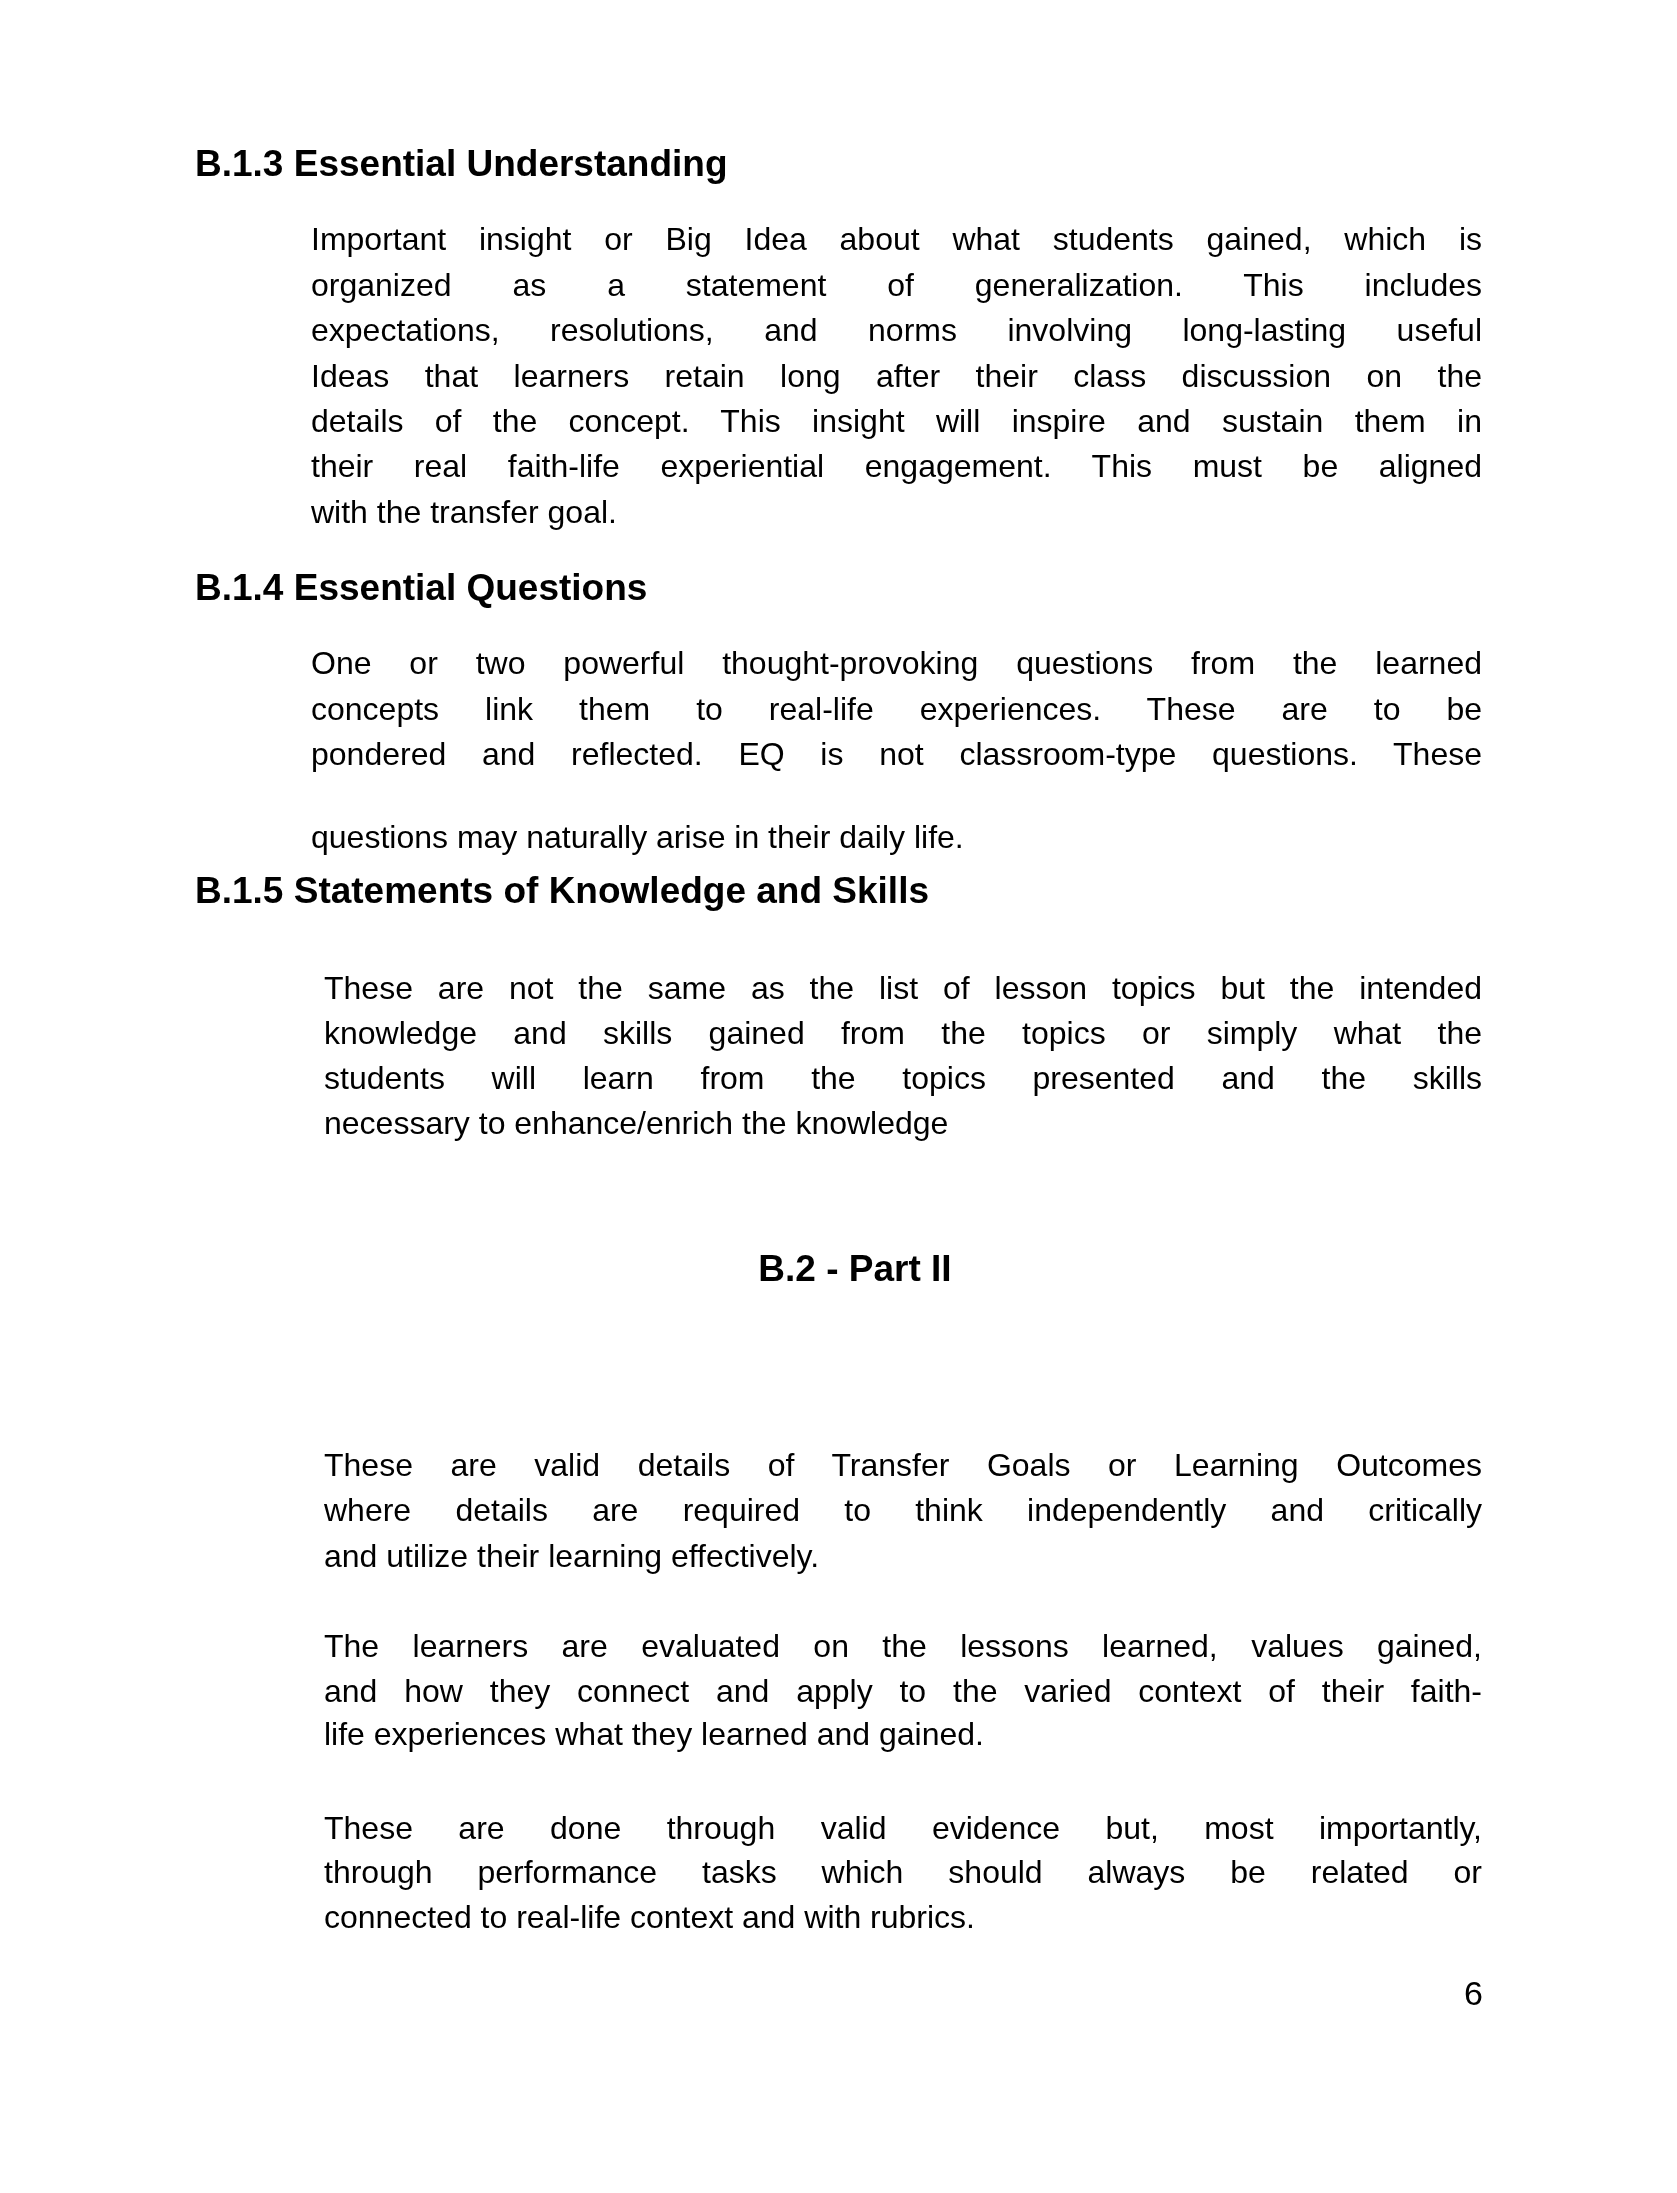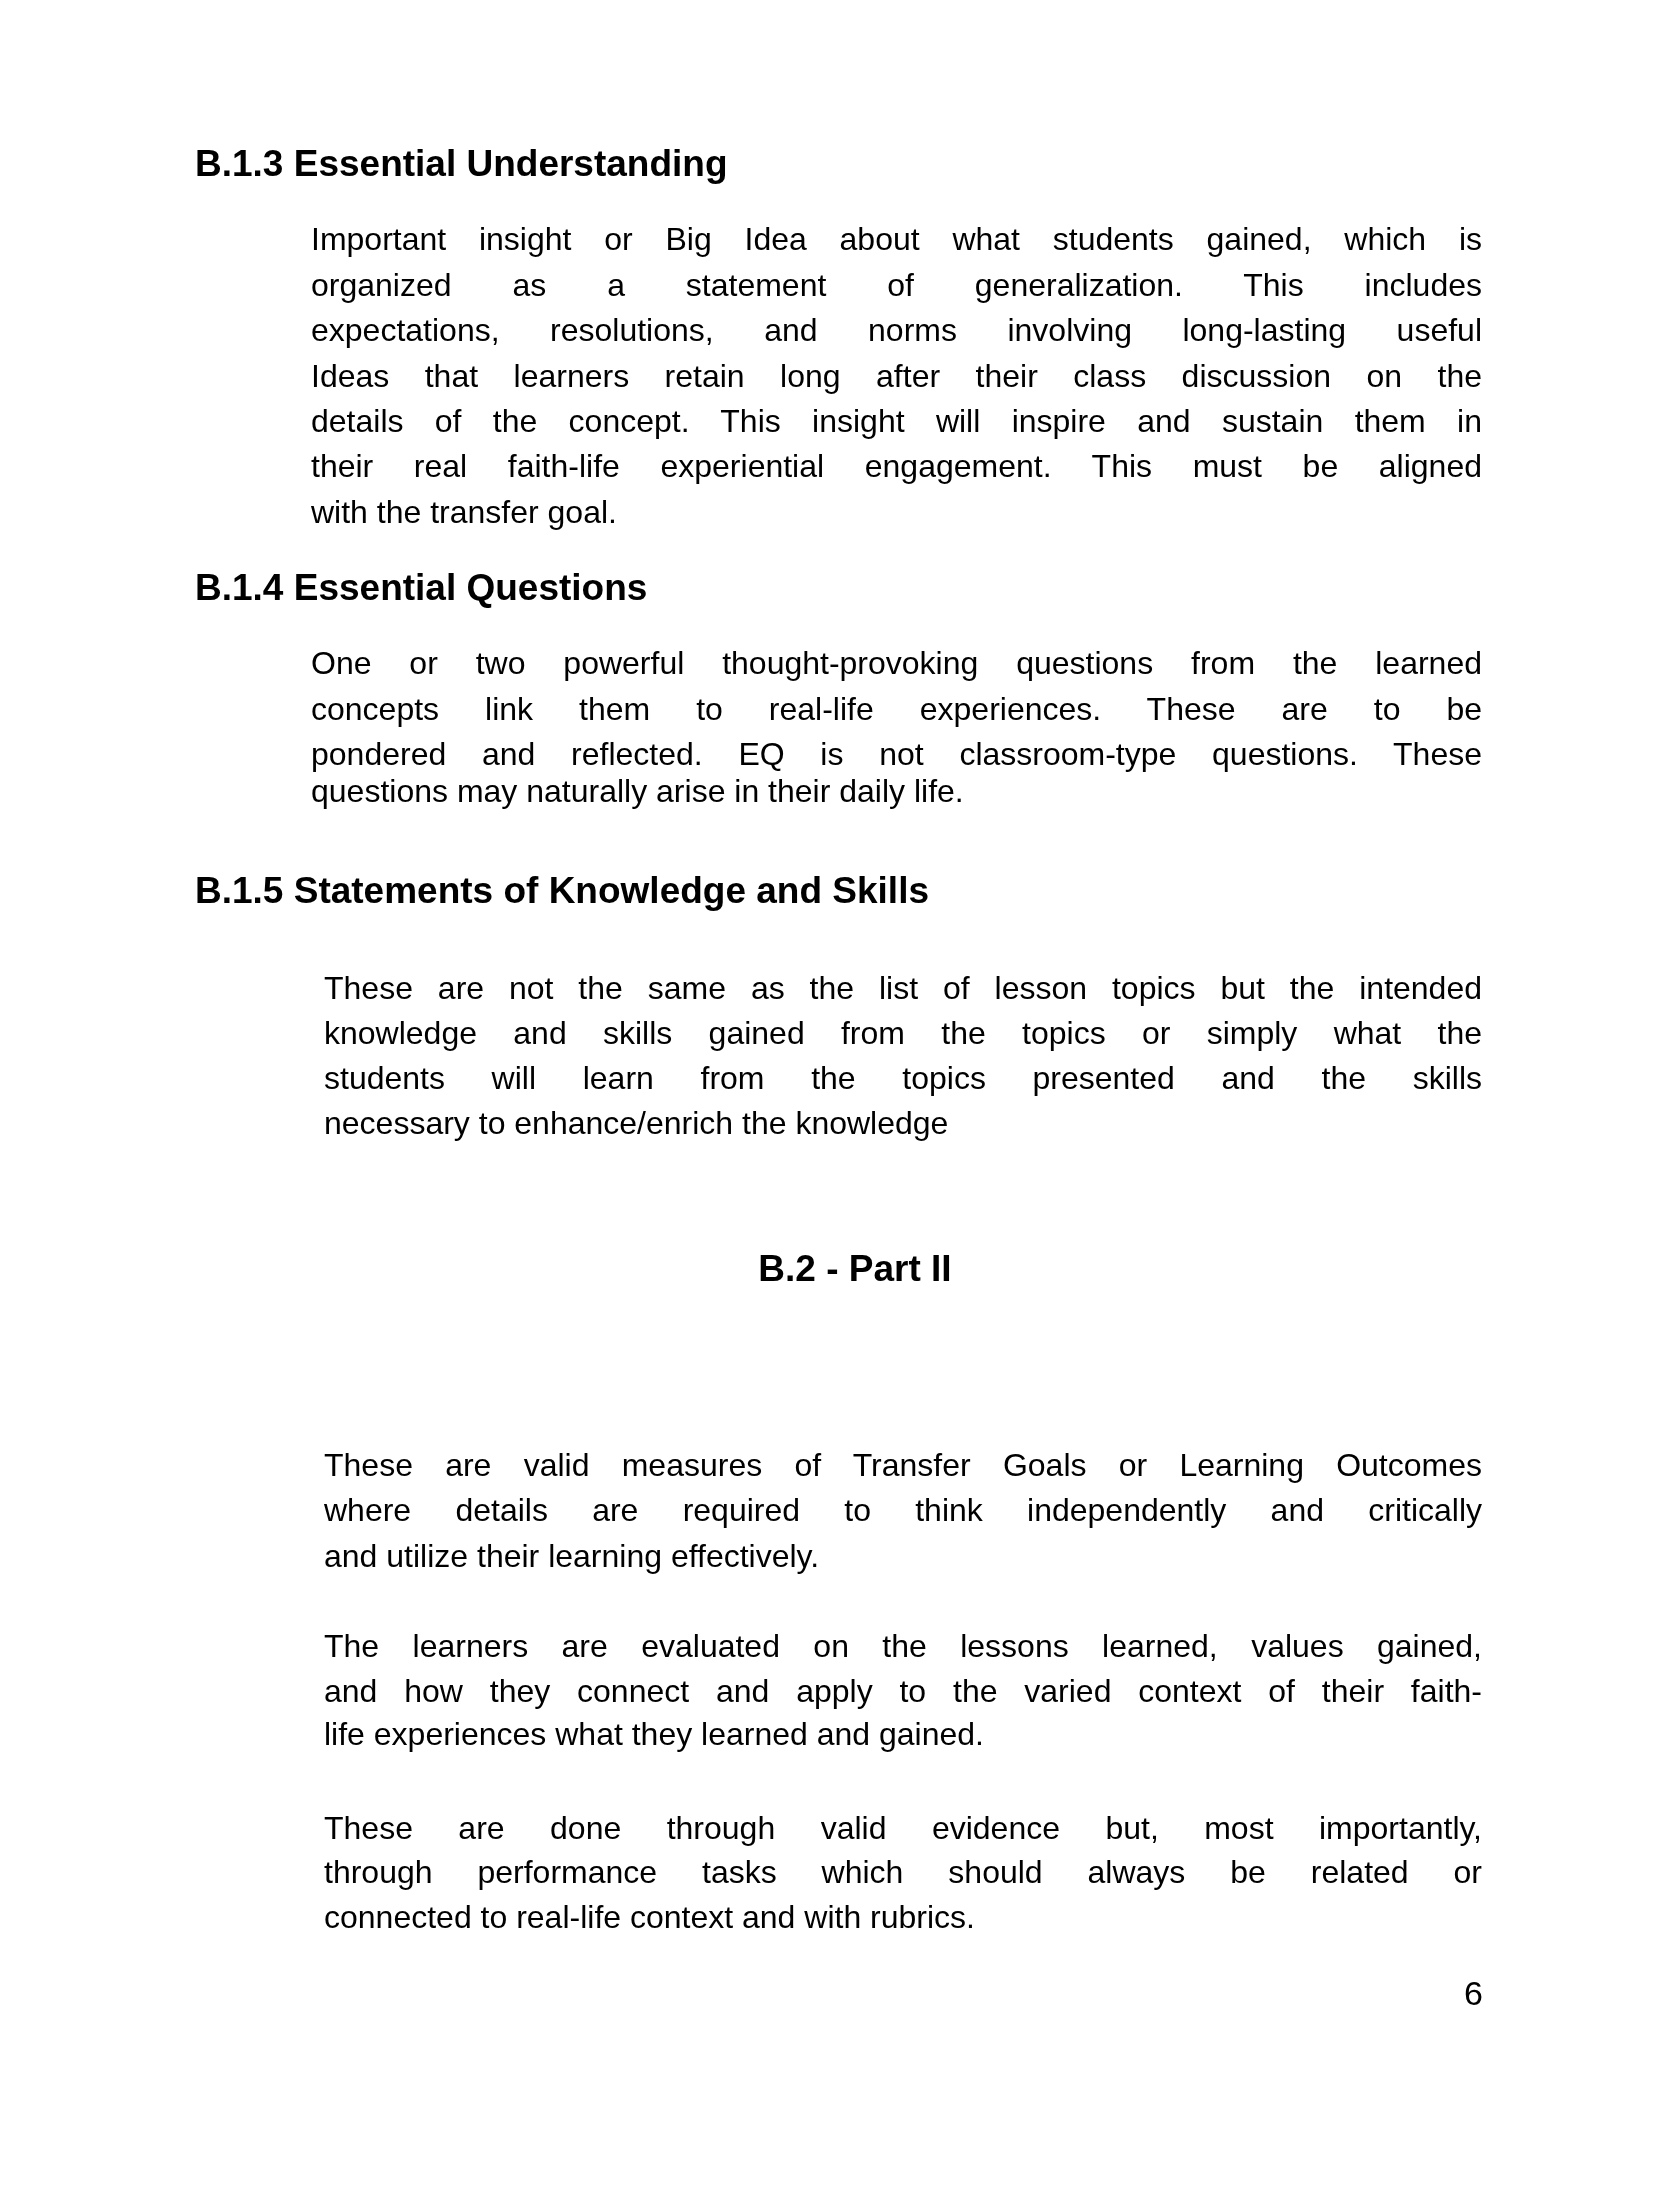--- a/index.html
+++ b/index.html
@@ -32,35 +32,35 @@
     <div class="line" style="top:403px">details of the concept. This insight will inspire and sustain them in</div>
     <div class="line" style="top:448px">their real faith-life experiential engagement. This must be aligned</div>
     <div class="line last" style="top:494px">with the transfer goal.</div>
   </div>
 
   <h2 class="heading" style="top:569px">B.1.4 Essential Questions</h2>
   <div class="para b1" style="top:0">
     <div class="line" style="top:645px">One or two powerful thought-provoking questions from the learned</div>
     <div class="line" style="top:691px">concepts link them to real-life experiences. These are to be</div>
     <div class="line" style="top:736px">pondered and reflected. EQ is not classroom-type questions. These</div>
-    <div class="line last" style="top:773px">questions may naturally arise in their daily life.</div>
+    <div class="line last" style="top:819px">questions may naturally arise in their daily life.</div>
   </div>
 
   <h2 class="heading" style="top:872px">B.1.5 Statements of Knowledge and Skills</h2>
   <div class="para b2" style="top:0">
     <div class="line" style="top:970px">These are not the same as the list of lesson topics but the intended</div>
     <div class="line" style="top:1015px">knowledge and skills gained from the topics or simply what the</div>
     <div class="line" style="top:1060px">students will learn from the topics presented and the skills</div>
     <div class="line last" style="top:1105px">necessary to enhance/enrich the knowledge</div>
   </div>
 
   <h1 class="heading center" style="top:1250px">B.2 - Part II</h1>
 
   <div class="para b2" style="top:0">
-    <div class="line" style="top:1447px">These are valid measures of Transfer Goals or Learning Outcomes</div>
+    <div class="line" style="top:1447px">These are valid details of Transfer Goals or Learning Outcomes</div>
     <div class="line" style="top:1492px">where details are required to think independently and critically</div>
     <div class="line last" style="top:1538px">and utilize their learning effectively.</div>
   </div>
   <div class="para b2" style="top:0">
     <div class="line" style="top:1628px">The learners are evaluated on the lessons learned, values gained,</div>
     <div class="line" style="top:1673px">and how they connect and apply to the varied context of their faith-</div>
     <div class="line last" style="top:1716px">life experiences what they learned and gained.</div>
   </div>
   <div class="para b2" style="top:0">
     <div class="line" style="top:1810px">These are done through valid evidence but, most importantly,</div>

